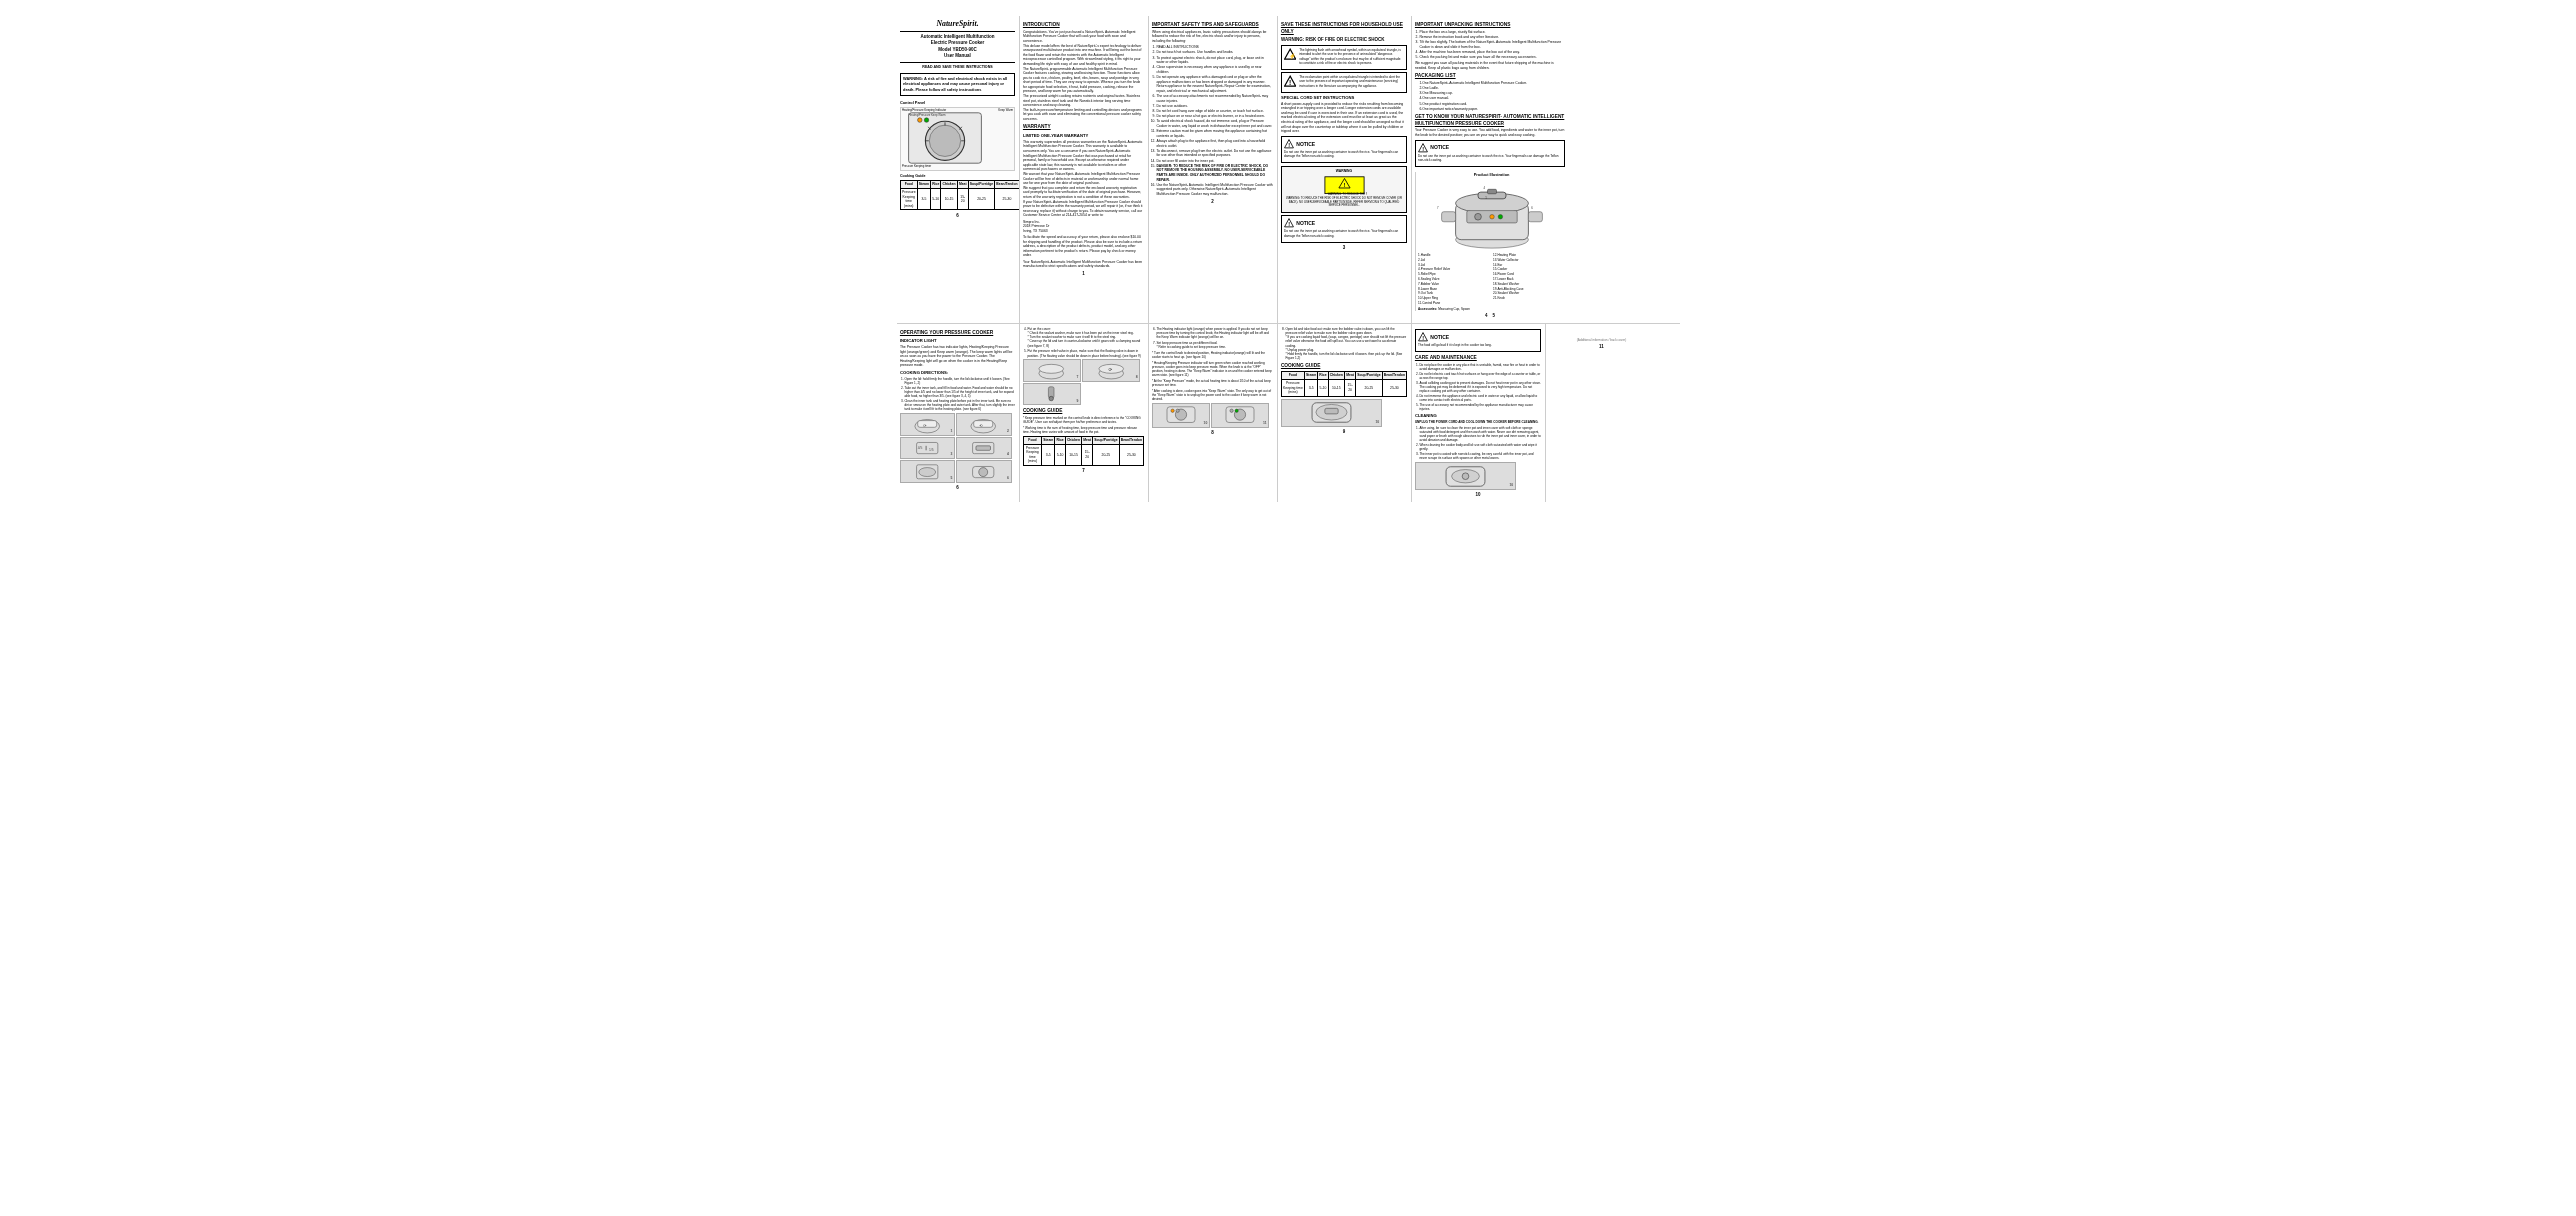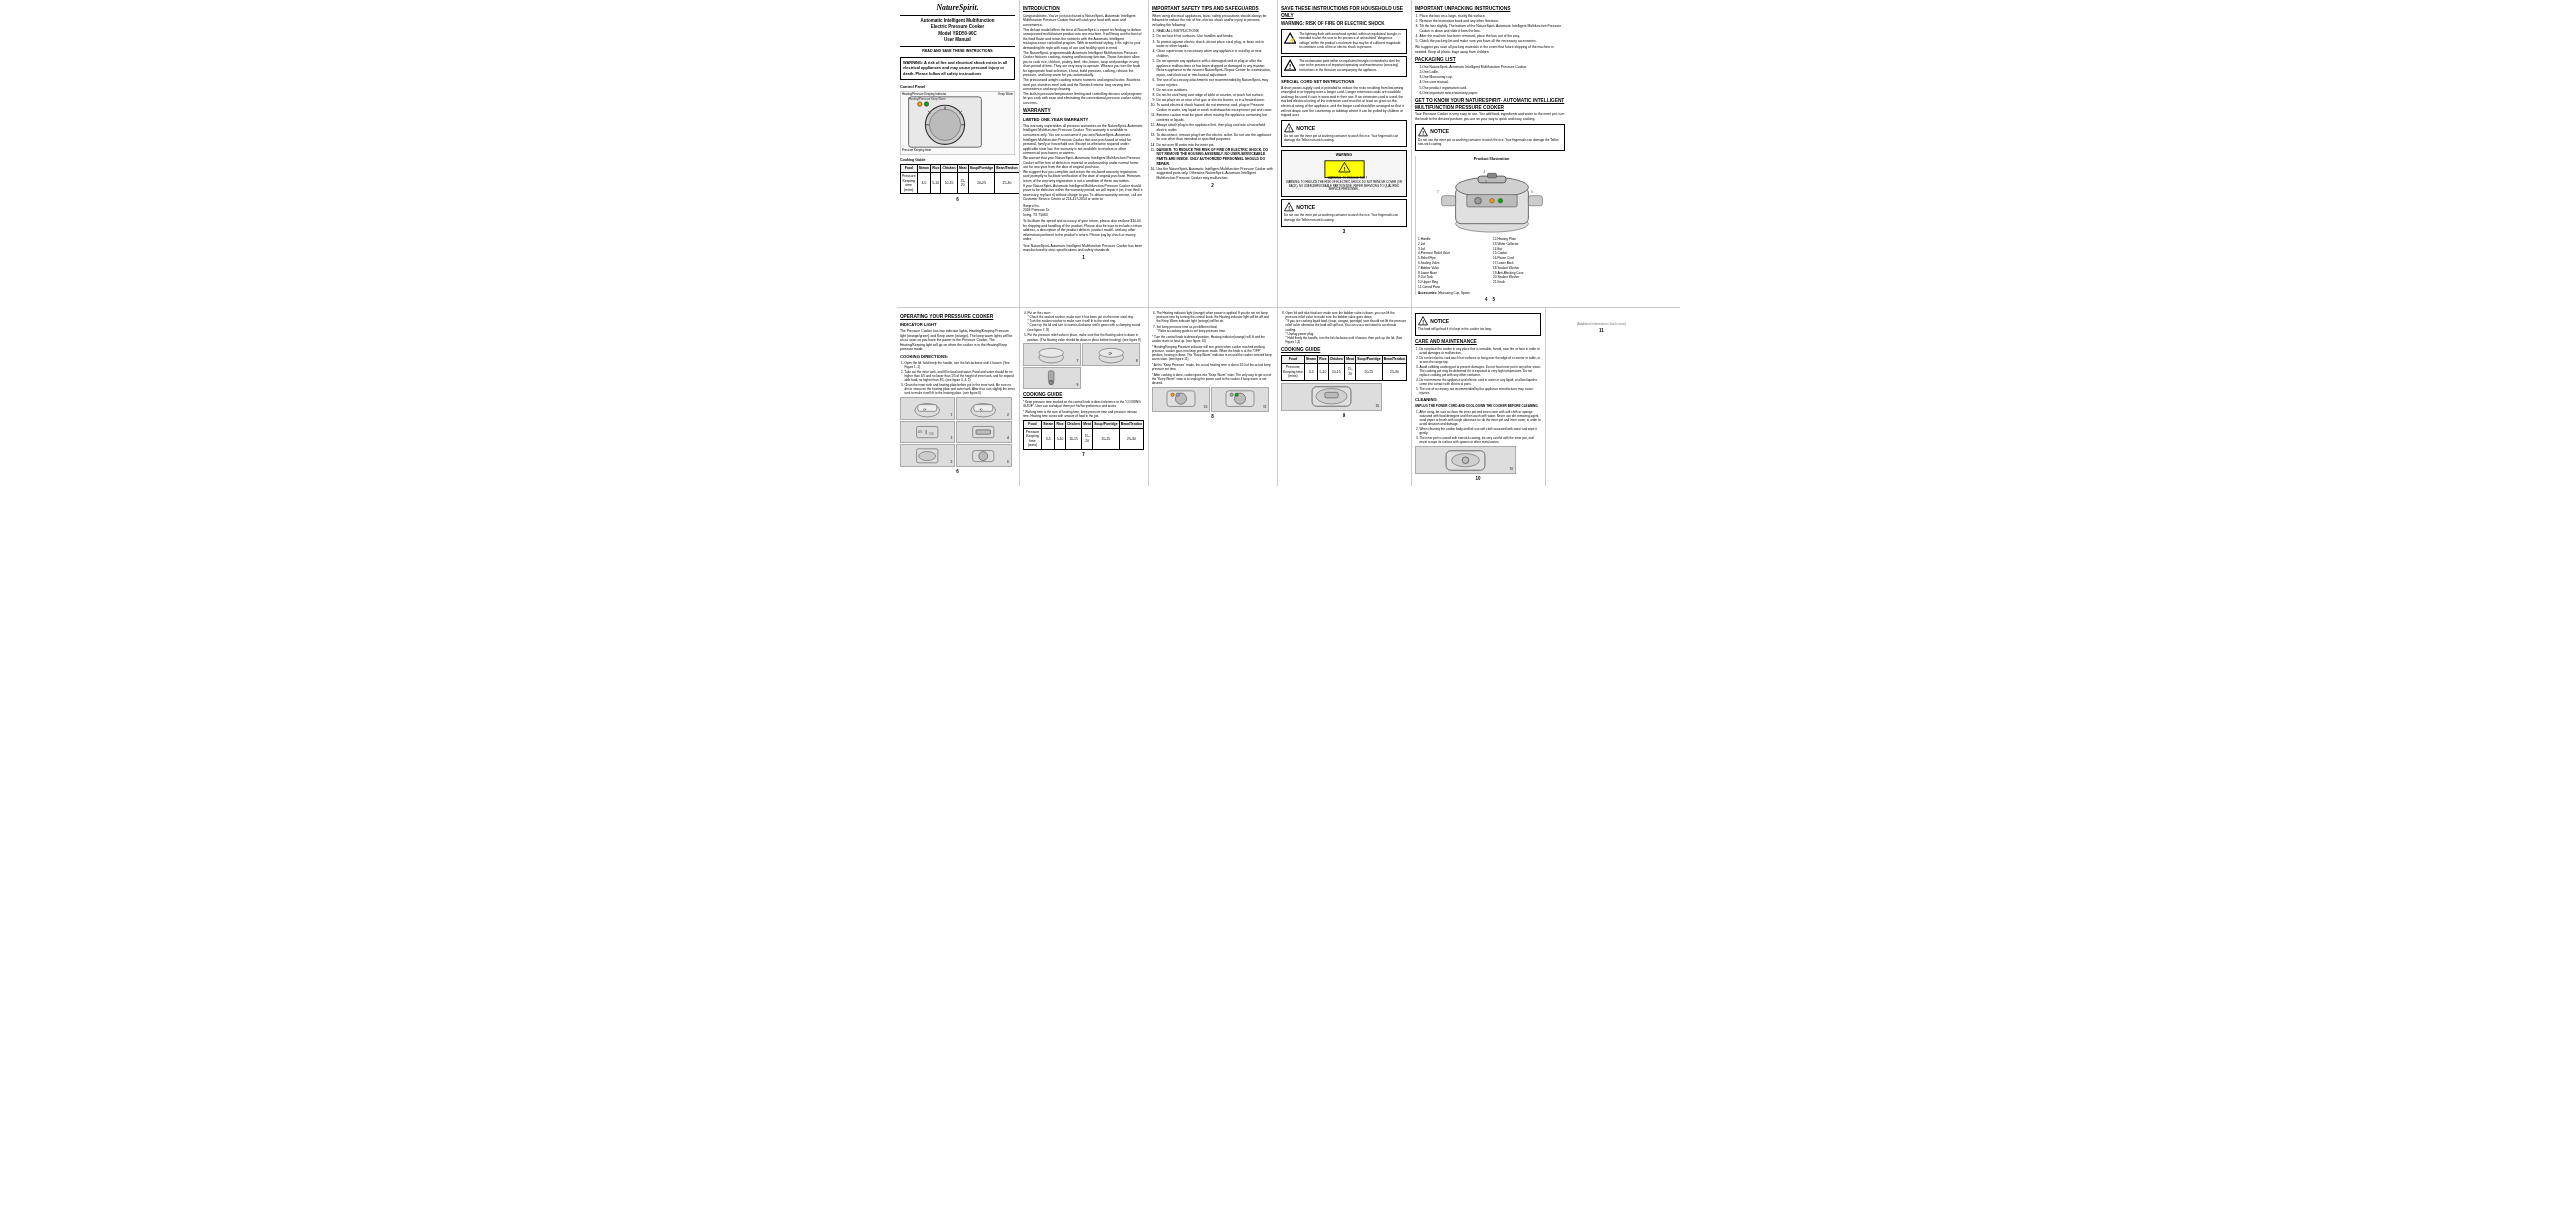--- a/index.html
+++ b/index.html
@@ -8,21 +8,21 @@
       font-size: 3.9px;
       background: #fff;
       color: #000;
       width: 100%;
       overflow-x: auto;
     }
     .page-container {
       display: flex;
       flex-direction: column;
       width: 783px;
-      margin: 0 auto;
+      margin: 16px auto;
     }
     
     .row-top {
       display: flex;
       flex-direction: row;
       border-bottom: 0.6px solid #ccc;
     }
     
     .row-bottom {
       display: flex;

